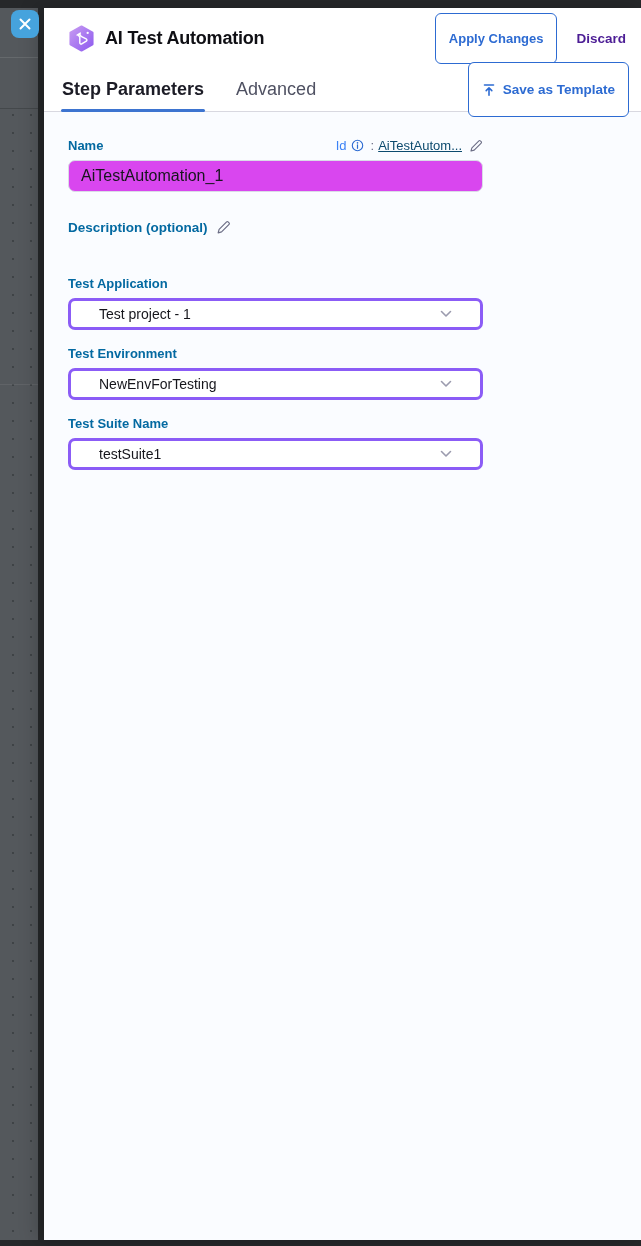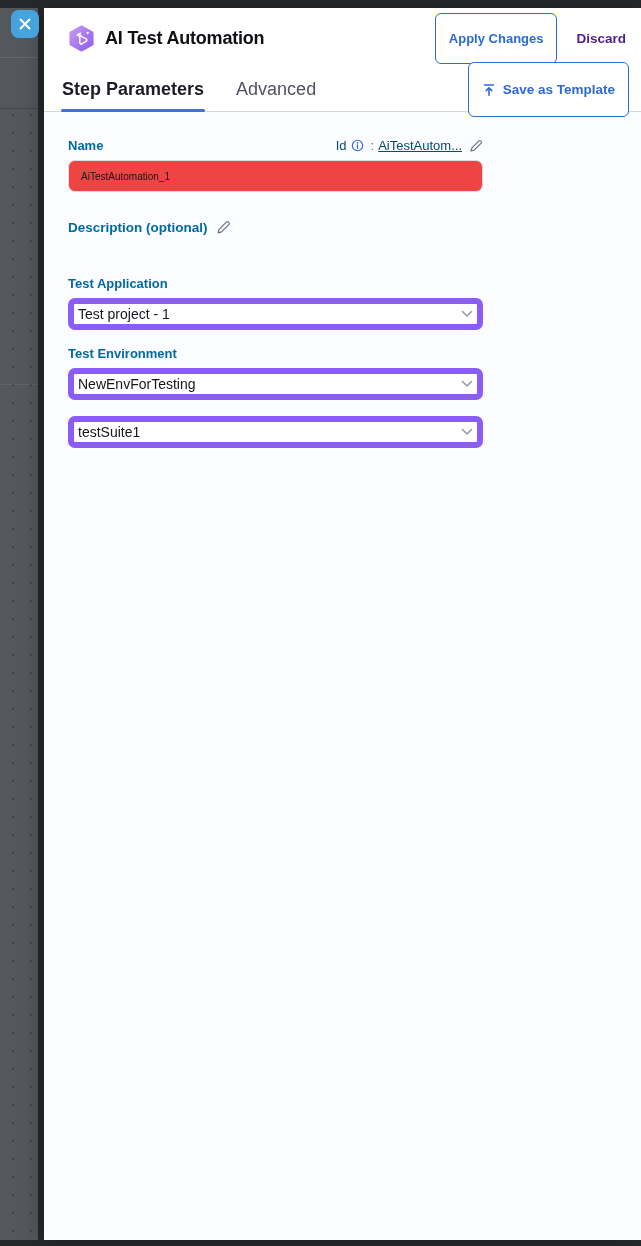--- a/index.html
+++ b/index.html
@@ -93,40 +93,40 @@
     flex: 1; background: #FAFCFF; padding: 26px 24px 0 24px; overflow: hidden;
   }
   .field-col { width: 415px; }
 
   .name-row {
     display: flex; align-items: center; justify-content: space-between;
     margin-bottom: 7px;
   }
   .field-label { font-size: 13px; font-weight: 600; color: #0369a1; }
   .id-row { display: flex; align-items: center; gap: 4px; font-size: 13px; }
-  .id-label { color: #0c4a6e; }
+  .id-label { color: #3b82f6; }
   .id-colon { color: #6B6D85; margin-left: 3px; }
   .id-value { color: #0c4a6e; cursor: pointer; text-decoration: underline; }
   .icon-btn { display: inline-flex; align-items: center; cursor: pointer; background: none; border: none; padding: 0; }
 
   .text-input {
     width: 415px; height: 32px; border: 1px solid #DADBE7; border-radius: 7px;
-    background: #ef4444; padding: 0 12px; font-family: inherit; font-size: 10px;
+    background: #d946ef; padding: 0 12px; font-family: inherit; font-size: 16px;
     color: #16161C; outline: none; display: block;
   }
 
   .desc-row { margin-top: 28px; display: flex; align-items: center; gap: 8px; }
 
   .field-group { margin-top: 16px; }
   .field-group.first { margin-top: 41px; }
   .field-group .field-label { display: block; margin-bottom: 7px; }
   .select-box {
-    width: 415px; height: 32px; border: 6px solid #8b5cf6; border-radius: 7px;
+    width: 415px; height: 32px; border: 3px solid #8b5cf6; border-radius: 7px;
     background: #fff; display: flex; align-items: center; cursor: pointer;
-    padding: 0 4px; justify-content: space-between;
+    padding: 0 28px; justify-content: space-between;
   }
   .select-value { font-size: 14px; color: #16161C; }
 </style>
 </head>
 <body>
 
 <div class="canvas-strip">
   <div class="solid-top"></div>
   <div class="hairline hl-1"></div>
   <div class="hairline hl-2"></div>
@@ -233,20 +233,21 @@
         <span class="select-value">NewEnvForTesting</span>
         <span style="display:inline-flex">
           <svg width="12" height="8" viewBox="0 0 12 8">
             <polyline points="1.5,1.5 6,6 10.5,1.5" fill="none" stroke="#9B9BAE" stroke-width="1.6" stroke-linecap="round" stroke-linejoin="round"></polyline>
           </svg>
         </span>
       </div>
     </div>
 
     <div class="field-group field-col">
+      <span class="field-label">Test Suite Name</span>
       <div class="select-box">
         <span class="select-value">testSuite1</span>
         <span style="display:inline-flex">
           <svg width="12" height="8" viewBox="0 0 12 8">
             <polyline points="1.5,1.5 6,6 10.5,1.5" fill="none" stroke="#9B9BAE" stroke-width="1.6" stroke-linecap="round" stroke-linejoin="round"></polyline>
           </svg>
         </span>
       </div>
     </div>
 

